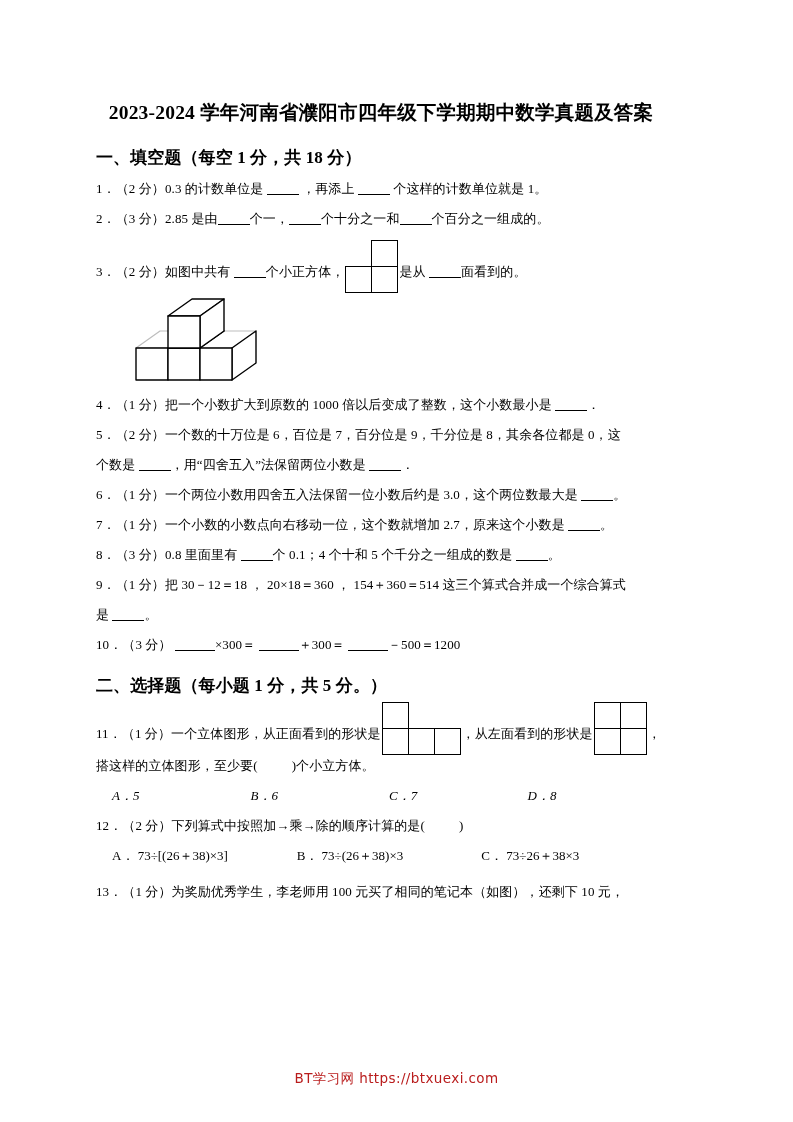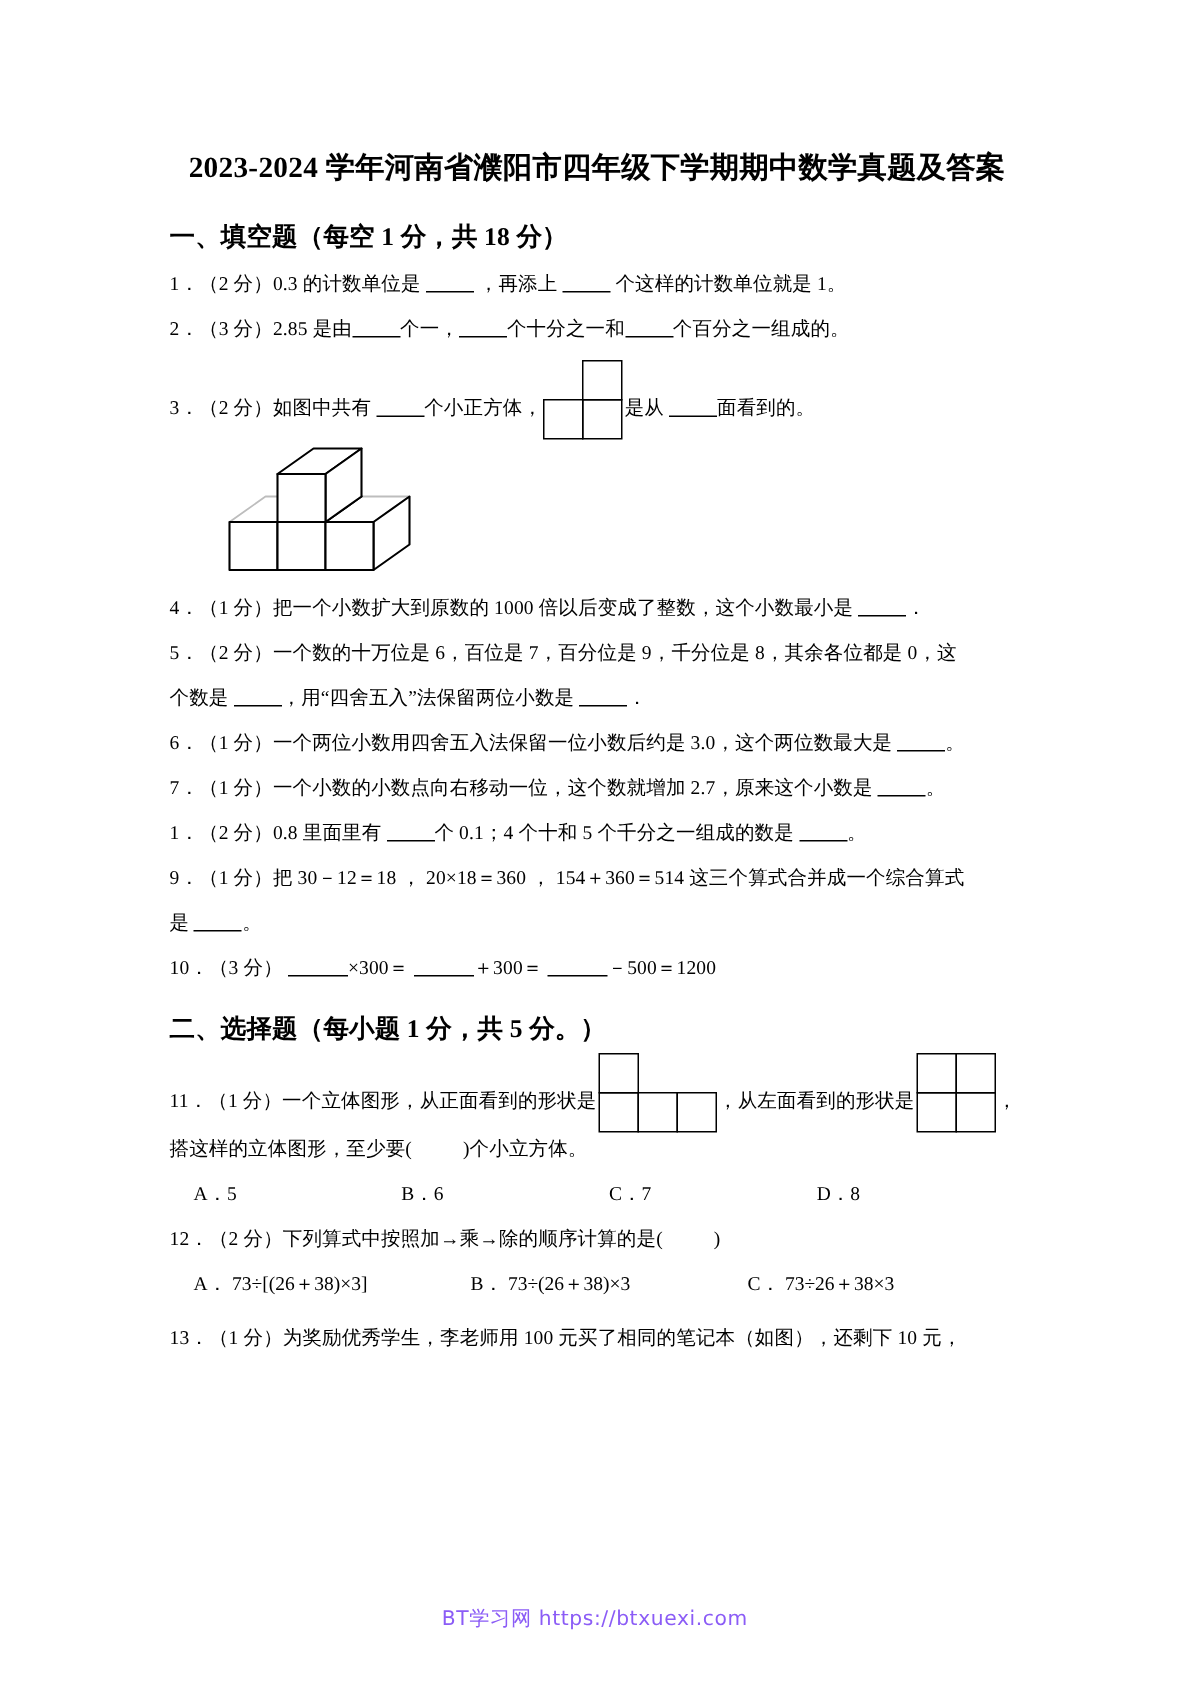--- a/index.html
+++ b/index.html
@@ -16,21 +16,21 @@
 
   .page {
     position: relative;
     width: 793px;
     height: 1122px;
     padding: 0;
   }
 
   .content {
     position: absolute;
-    left: 113px;
+    left: 96px;
     top: 96px;
     width: 570px;
   }
 
   
   .doc-title {
     font-size: 19.5px;
     font-weight: bold;
     line-height: 34px;
     text-align: center;
@@ -67,21 +67,21 @@
   .b-md { width: 32px; }
   .b-lg { width: 40px; }
 
   
   .opts {
     font-size: 13px;
     line-height: 30px;
     display: flex;
     padding-left: 16px;
   }
-  .opts.four > span { width: 143px; display: inline-block; }
+  .opts.four > span { width: 143px; display: inline-block; font-style: italic; }
   .opts.three > span { width: 200px; display: inline-block; }
 
   
   .fig-inline {
     display: inline-block;
     vertical-align: bottom;
     position: relative;
   }
   .sq {
     position: absolute;
@@ -117,21 +117,21 @@
   }
 
   
   .footer {
     position: absolute;
     left: 0;
     top: 1070px;
     width: 793px;
     text-align: center;
     font-size: 13.5px;
-    color: #8b5cf6;
+    color: #b91c1c;
     font-family: "DejaVu Sans", "Liberation Sans", sans-serif;
     letter-spacing: 0.4px;
   }
 
   .spacer-sm { height: 6px; }
 </style>
 </head>
 <body>
 
 <div class="page">
@@ -199,21 +199,21 @@
       <span>6．（1 分）一个两位小数用四舍五入法保留一位小数后约是 3.0，这个两位数最大是</span>
       <span class="blank b-md"></span><span>。</span>
     </div>
 
     <div class="q">
       <span>7．（1 分）一个小数的小数点向右移动一位，这个数就增加 2.7，原来这个小数是</span>
       <span class="blank b-md"></span><span>。</span>
     </div>
 
     <div class="q">
-      <span>1．（2 分）0.8 里面里有</span>
+      <span>8．（3 分）0.8 里面里有</span>
       <span class="blank b-md"></span><span>个 0.1；4 个十和 5 个千分之一组成的数是</span>
       <span class="blank b-md"></span><span>。</span>
     </div>
 
     <div class="q">
       <span class="q-line">9．（1 分）把 30－12＝18 ， 20×18＝360 ， 154＋360＝514 这三个算式合并成一个综合算式</span>
       <span class="q-line">
         <span>是</span>
         <span class="blank b-md"></span><span>。</span>
       </span>

